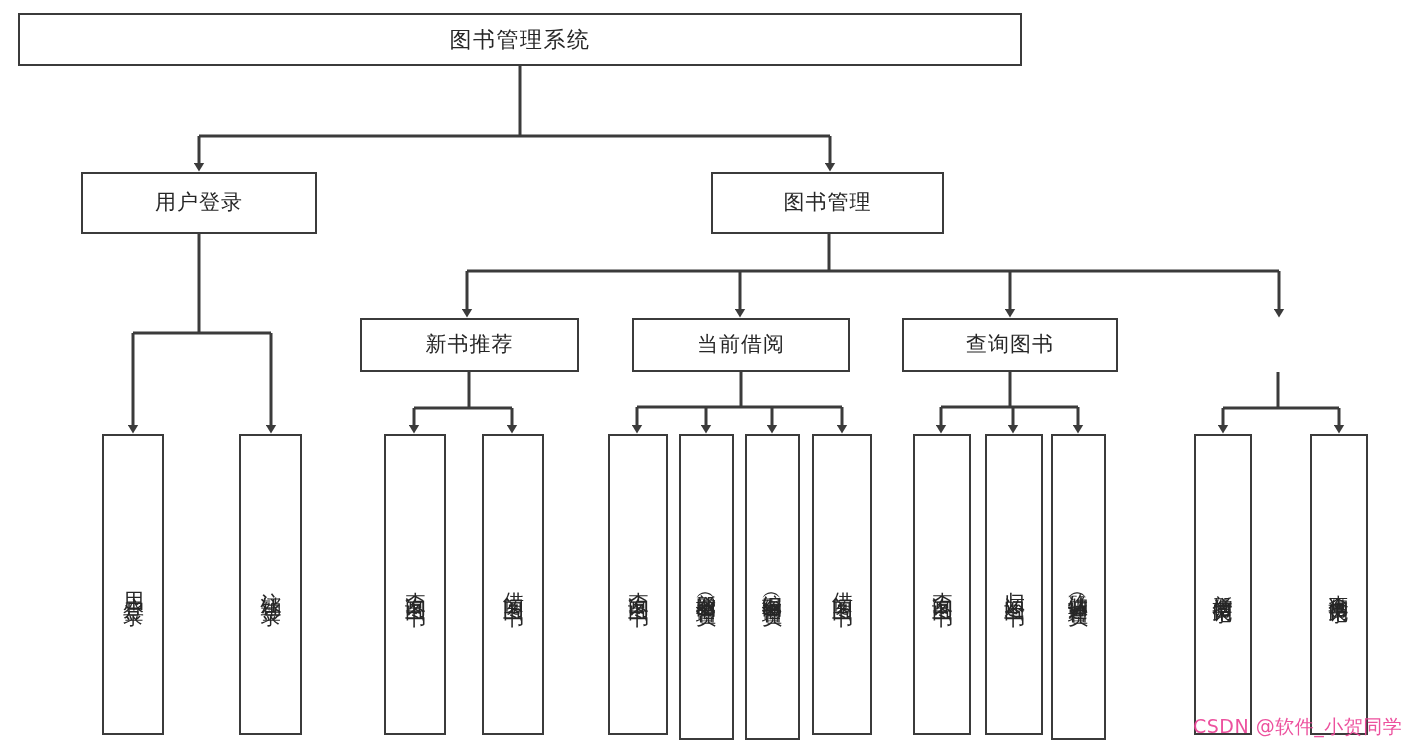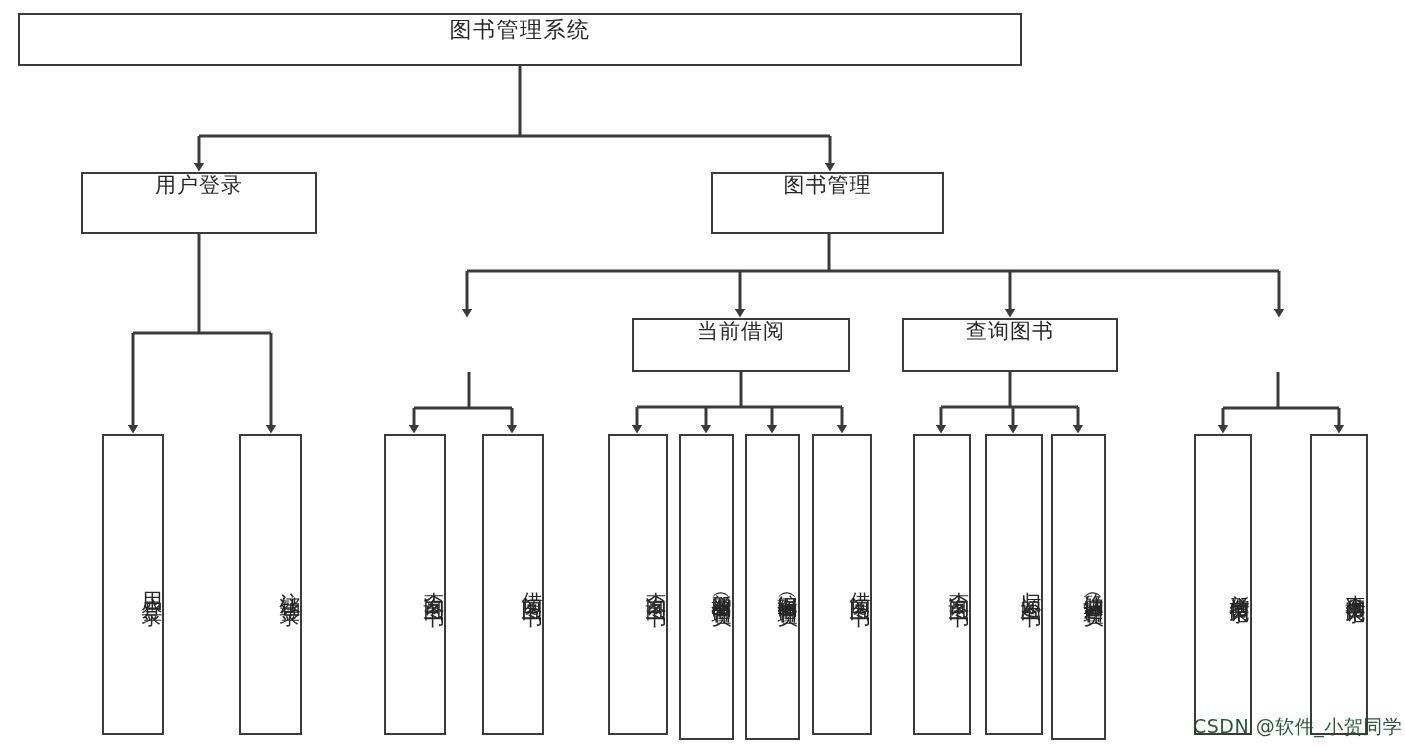--- a/index.html
+++ b/index.html
@@ -25,20 +25,21 @@
     width: 1405px;
     height: 747px;
     pointer-events: none;
   }
   .node {
     position: absolute;
     box-sizing: border-box;
     background: #ffffff;
     border: 2px solid #3b3b3b;
     display: flex;
+    align-items: center;
     justify-content: center;
     color: #262626;
   }
   .node.h {
     font-size: 21px;
     letter-spacing: 1px;
     line-height: 1.1;
   }
   .node.root {
     font-size: 22px;
@@ -58,21 +59,21 @@
     text-orientation: upright;
     white-space: nowrap;
     letter-spacing: 5px;
   }
   .node.v.tight .vtext {
     letter-spacing: 2px;
     font-size: 20px;
   }
   .watermark {
     position: absolute;
-    color: #14532d;
+    color: #ec4899;
     font-size: 19px;
     letter-spacing: 0.5px;
     white-space: nowrap;
     opacity: 0.95;
   }
 </style>
 </head>
 <body>
 
 <div id="canvas">
@@ -133,20 +134,23 @@
     <span>图书管理系统</span>
   </div>
 
   <div class="node h" style="left:81px; top:172px; width:236px; height:62px;">
     <span>用户登录</span>
   </div>
   <div class="node h" style="left:711px; top:172px; width:233px; height:62px;">
     <span>图书管理</span>
   </div>
 
+  <div class="node h" style="left:360px; top:318px; width:219px; height:54px;">
+    <span>新书推荐</span>
+  </div>
   <div class="node h" style="left:632px; top:318px; width:218px; height:54px;">
     <span>当前借阅</span>
   </div>
   <div class="node h" style="left:902px; top:318px; width:216px; height:54px;">
     <span>查询图书</span>
   </div>
 
   <div class="node v" style="left:102px; top:434px; width:62px; height:301px;">
     <span class="vtext">用户登录</span>
   </div>

